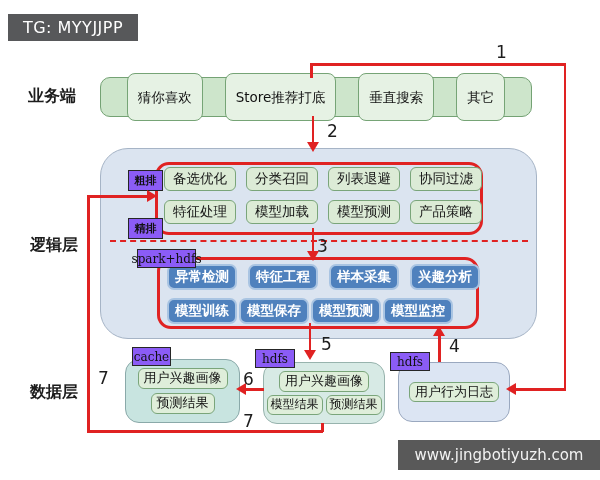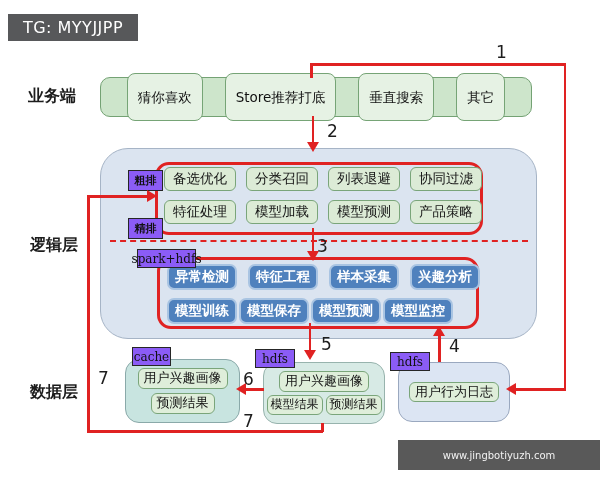--- a/index.html
+++ b/index.html
@@ -2,21 +2,21 @@
 <html><head>
 <meta charset="utf-8">
 <style>
   html,body{margin:0;padding:0;}
   body{font-family:"DejaVu Sans","Liberation Sans",sans-serif;background:#ffffff;}
   .canvas{position:relative;width:600px;height:480px;background:#ffffff;overflow:hidden;}
 
   .tg-badge{position:absolute;left:8px;top:14px;width:130px;height:27px;background:#57585a;
     color:#ffffff;font-size:16px;display:flex;align-items:center;justify-content:center;letter-spacing:.5px;}
   .watermark{position:absolute;left:398px;top:440px;width:202px;height:30px;background:#595959;
-    color:#f2f2f2;font-size:10px;display:flex;align-items:center;justify-content:center;}
+    color:#f2f2f2;font-size:15px;display:flex;align-items:center;justify-content:center;}
 
   .layer-label{position:absolute;font-size:16px;font-weight:600;color:#1c1c1c;white-space:nowrap;}
 
   .biz-box{position:absolute;left:100px;top:77px;width:430px;height:38px;background:#cde5cb;
     border:1.5px solid #74a274;border-radius:10px;display:flex;align-items:center;justify-content:center;gap:22px;}
   .gbtn{background:#e6f2e4;border:1.5px solid #76a476;border-radius:8px;font-size:13.5px;color:#111;
     padding:14px 10px;white-space:nowrap;line-height:1.35;}
 
   .logic-box{position:absolute;left:100px;top:148px;width:435px;height:189px;background:#dbe4f0;
     border:1.5px solid #a6b4c6;border-radius:28px;}

